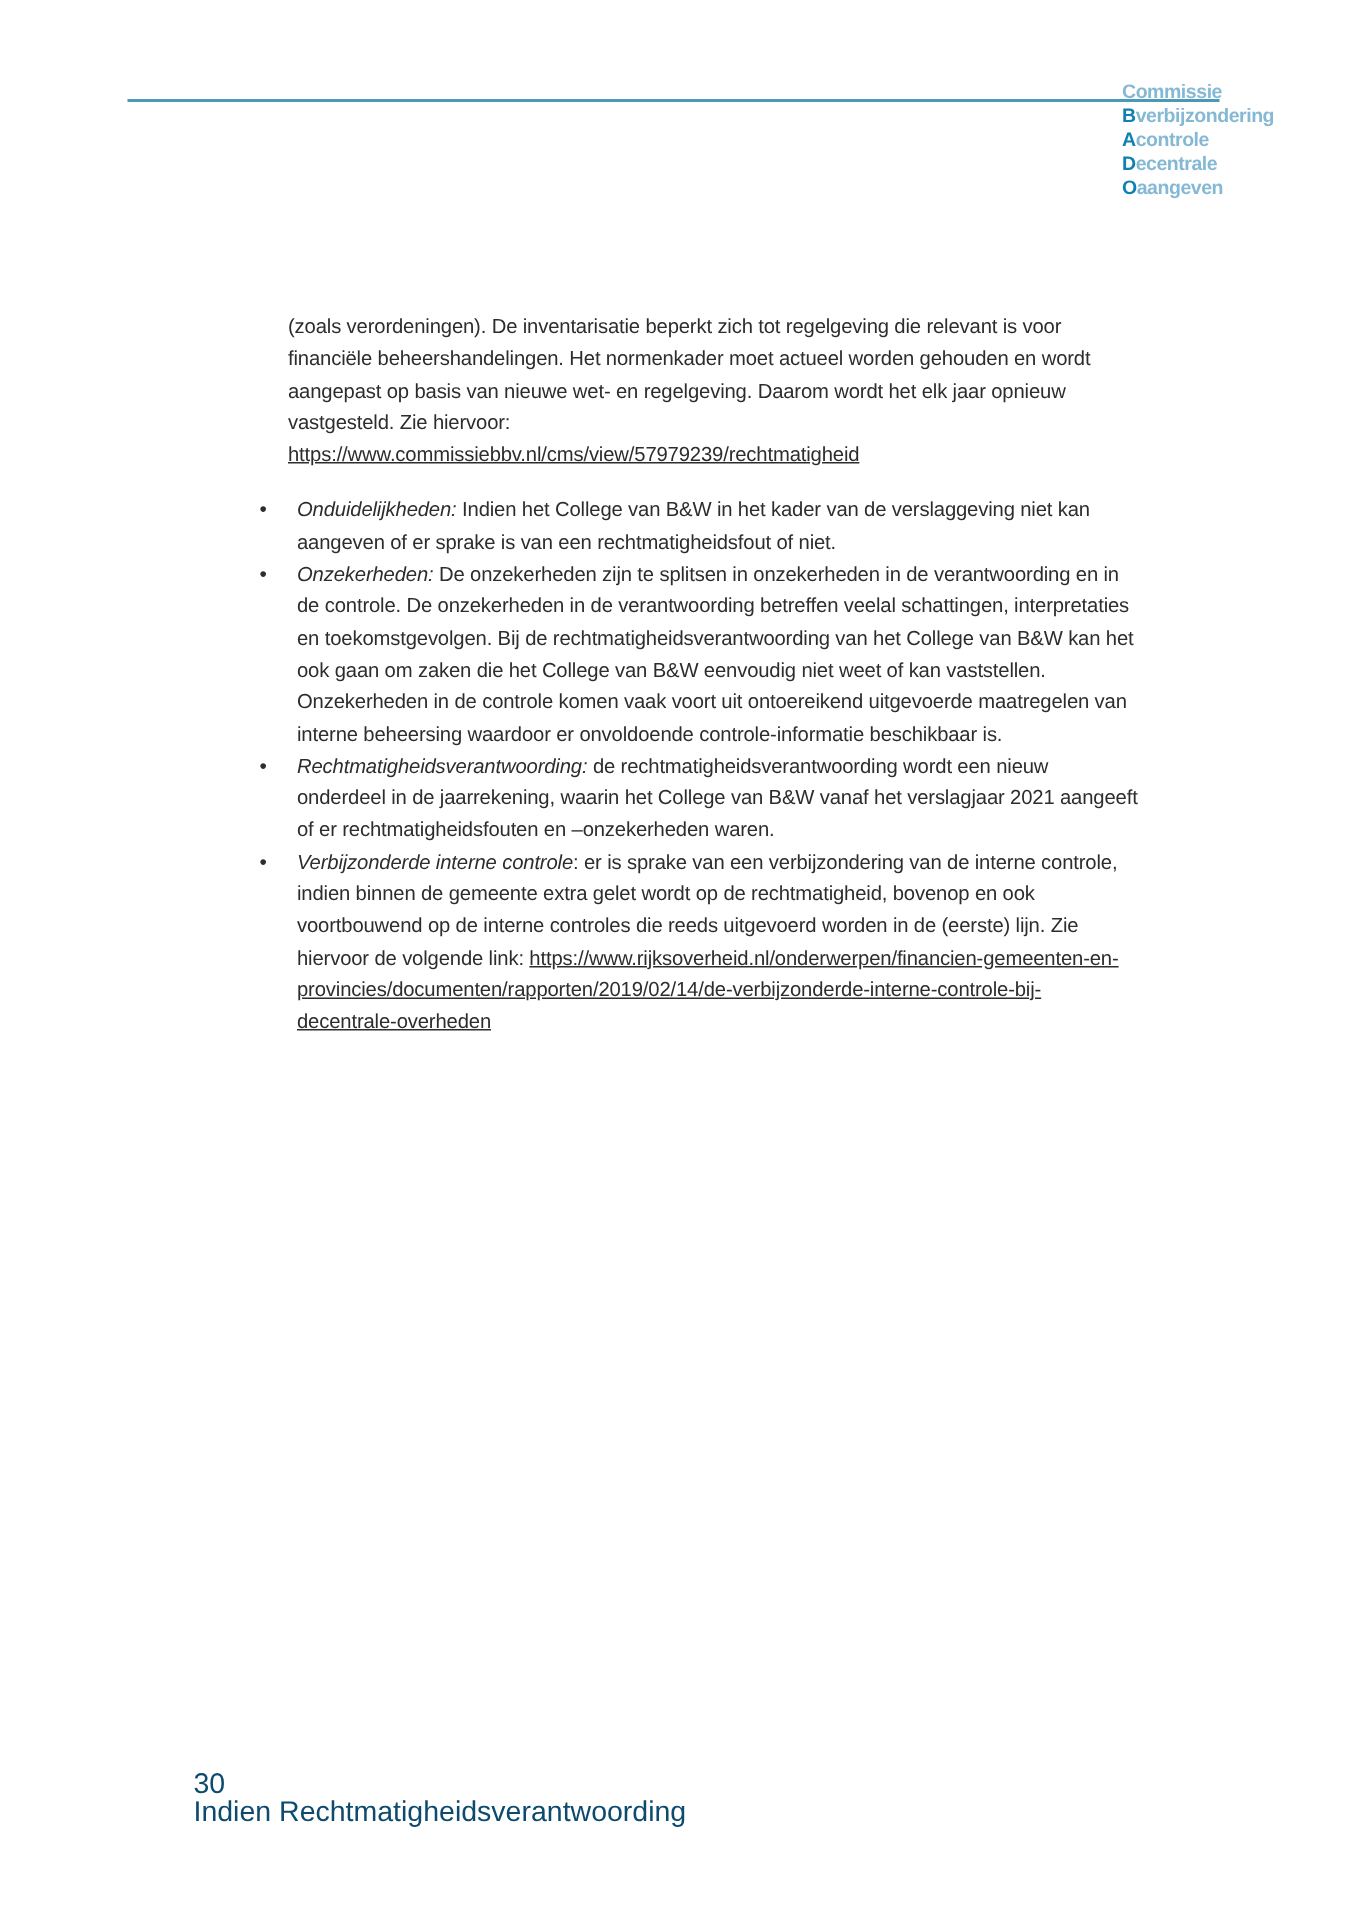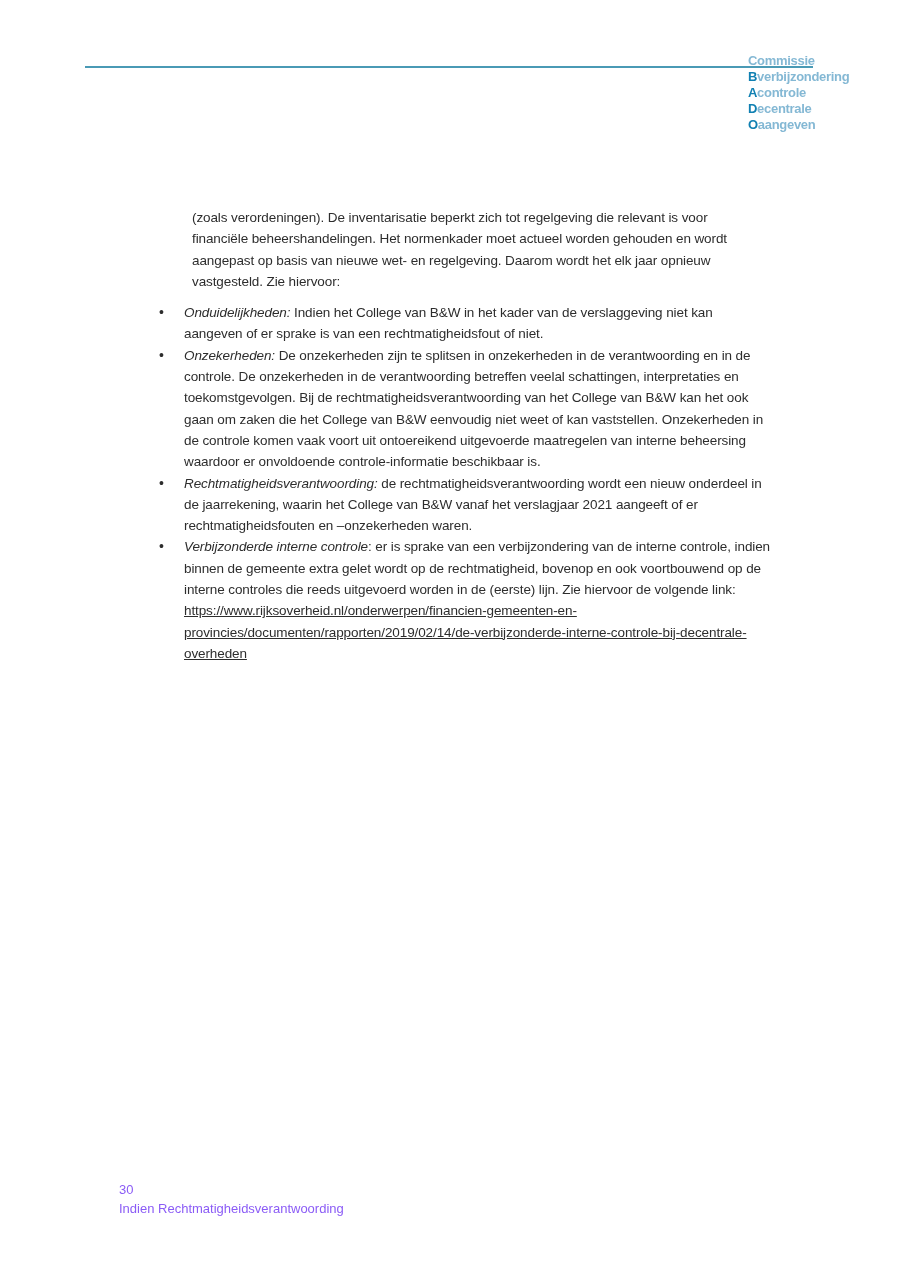--- a/index.html
+++ b/index.html
@@ -42,61 +42,61 @@
   }
   .intro { margin: 10px; }
   .link {
     color: inherit;
     text-decoration: underline;
     cursor: pointer;
     overflow-wrap: break-word;
   }
   .block-link { display: inline-block; }
   ul.bullets {
-    margin: 2px; padding: 0;
+    margin: 16px; padding: 0;
     list-style: none;
   }
   ul.bullets li {
     position: relative;
     margin: 0; padding: 0;
   }
   ul.bullets li::before {
     content: "\2022";
     position: absolute;
     left: -25px; top: 0;
     font-size: 14px;
     color: #2d2d2d;
   }
   .lead { font-style: italic; }
 
   
   .footer {
     position: absolute;
-    left: 119px; top: 1181px;
-    color: #8b5cf6;
-    font-size: 13px;
+    left: 129px; top: 1181px;
+    color: #0c4a6e;
+    font-size: 19px;
     line-height: 18.5px;
   }
 </style>
 </head>
 <body>
 
 <div class="header-rule"></div>
 
 <div class="logo">
   <div><span class="light">Commissie</span></div>
   <div><span class="dark">B</span><span class="light">verbijzondering</span></div>
   <div><span class="dark">A</span><span class="light">controle</span></div>
   <div><span class="dark">D</span><span class="light">ecentrale</span></div>
   <div><span class="dark">O</span><span class="light">aangeven</span></div>
 </div>
 
 <div class="content">
   <p class="intro"><span>(zoals verordeningen). De inventarisatie beperkt zich tot regelgeving die relevant is voor financiële beheershandelingen. Het normenkader moet actueel worden gehouden en wordt aangepast op basis van nieuwe wet- en regelgeving. Daarom wordt het elk jaar opnieuw vastgesteld. Zie hiervoor:</span><br>
-  </p>
+  <a class="link block-link">https://www.commissiebbv.nl/cms/view/57979239/rechtmatigheid</a></p>
 
   <ul class="bullets">
     <li><span class="lead">Onduidelijkheden:</span><span> Indien het College van B&amp;W in het kader van de verslaggeving niet kan aangeven of er sprake is van een rechtmatigheidsfout of niet.</span><a class="link"></a></li>
     <li><span class="lead">Onzekerheden:</span><span> De onzekerheden zijn te splitsen in onzekerheden in de verantwoording en in de controle. De onzekerheden in de verantwoording betreffen veelal schattingen, interpretaties en toekomstgevolgen. Bij de rechtmatigheidsverantwoording van het College van B&amp;W kan het ook gaan om zaken die het College van B&amp;W eenvoudig niet weet of kan vaststellen. Onzekerheden in de controle komen vaak voort uit ontoereikend uitgevoerde maatregelen van interne beheersing waardoor er onvoldoende controle-informatie beschikbaar is.</span><a class="link"></a></li>
     <li><span class="lead">Rechtmatigheidsverantwoording:</span><span> de rechtmatigheidsverantwoording wordt een nieuw onderdeel in de jaarrekening, waarin het College van B&amp;W vanaf het verslagjaar 2021 aangeeft of er rechtmatigheidsfouten en –onzekerheden waren.</span><a class="link"></a></li>
     <li><span class="lead">Verbijzonderde interne controle</span><span>: er is sprake van een verbijzondering van de interne controle, indien binnen de gemeente extra gelet wordt op de rechtmatigheid, bovenop en ook voortbouwend op de interne controles die reeds uitgevoerd worden in de (eerste) lijn. Zie hiervoor de volgende link: </span><a class="link">https://www.rijksoverheid.nl/onderwerpen/financien-gemeenten-en-provincies/documenten/rapporten/2019/02/14/de-verbijzonderde-interne-controle-bij-decentrale-overheden</a></li>
   </ul>
 </div>
 
 <div class="footer">

